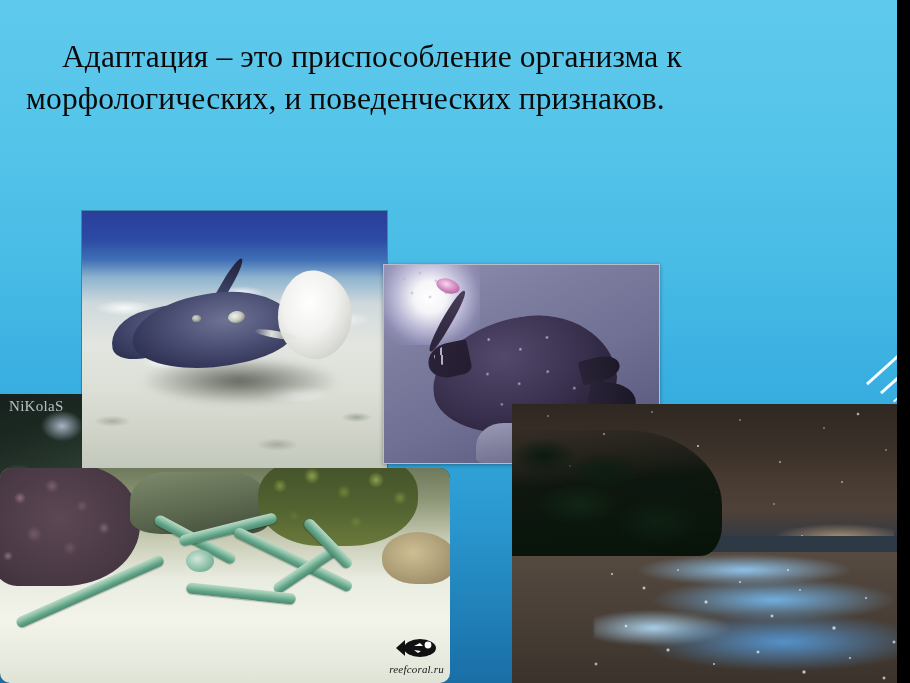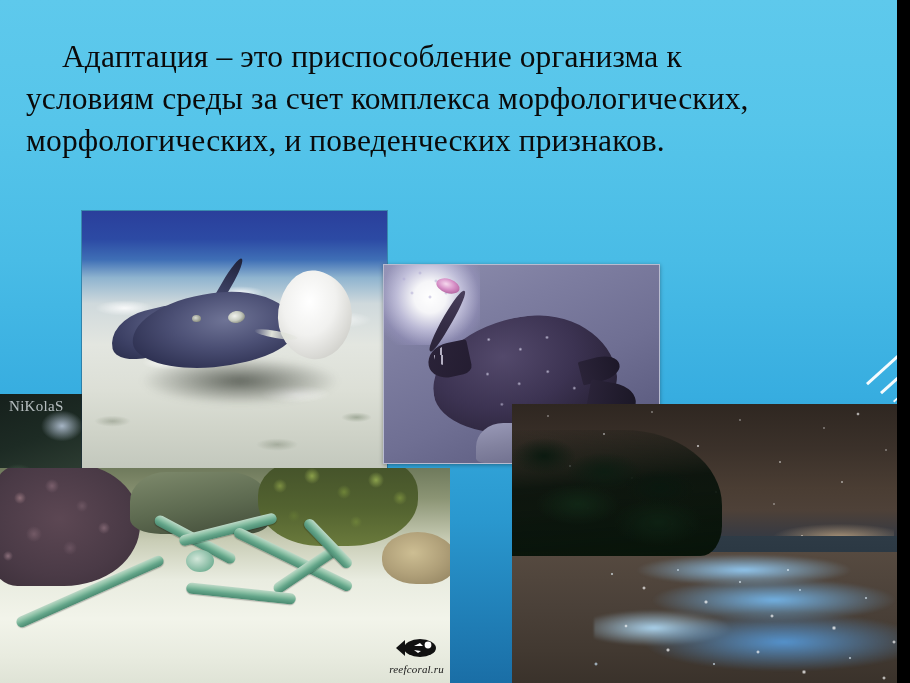--- a/index.html
+++ b/index.html
@@ -239,21 +239,21 @@
   #photo-angler .angler-wm {
     position: absolute; right: 6px; bottom: 3px;
     font-family: "Liberation Sans", sans-serif;
     font-size: 5px;
     color: rgba(230,230,245,.55);
     letter-spacing: .2px;
   }
 
   
   #photo-brittlestar {
-    left: 0px; top: 468px; width: 450px; height: 215px;
+    left: 0px; top: 468px; width: 450px; height: 215px; border-radius: 10px;
   }
   #photo-brittlestar .inner {
     background:
       linear-gradient(180deg, #6f7a5c 0%, #8b9474 14%, #c9cdb6 34%,
                      #e9ece0 52%, #f2f4ea 70%, #e8ebdf 88%, #dfe3d6 100%);
   }
   #photo-brittlestar .coral-purple {
     position: absolute; left: -6px; top: -4px; width: 146px; height: 122px;
     background:
       radial-gradient(circle 6px at 26px 34px, #8e6f78, transparent),
@@ -413,21 +413,20 @@
 <body>
 
 <div id="slide">
 
   <div class="stripe stripe-a"></div>
   <div class="stripe stripe-b"></div>
   <div class="stripe stripe-c"></div>
 
   <div class="title-block">
     <div class="title-line first">Адаптация – это приспособление организма к</div>
-    <div class="title-line">условиям среды за счет комплекса морфологических,</div>
     <div class="title-line">морфологических, и поведенческих признаков.</div>
   </div>
 
   <div class="photo" id="photo-coral-left">
     <div class="inner"></div>
     <div class="wm">NiKolaS</div>
   </div>
 
   <div class="photo" id="photo-stingray">
     <div class="sea"></div>

